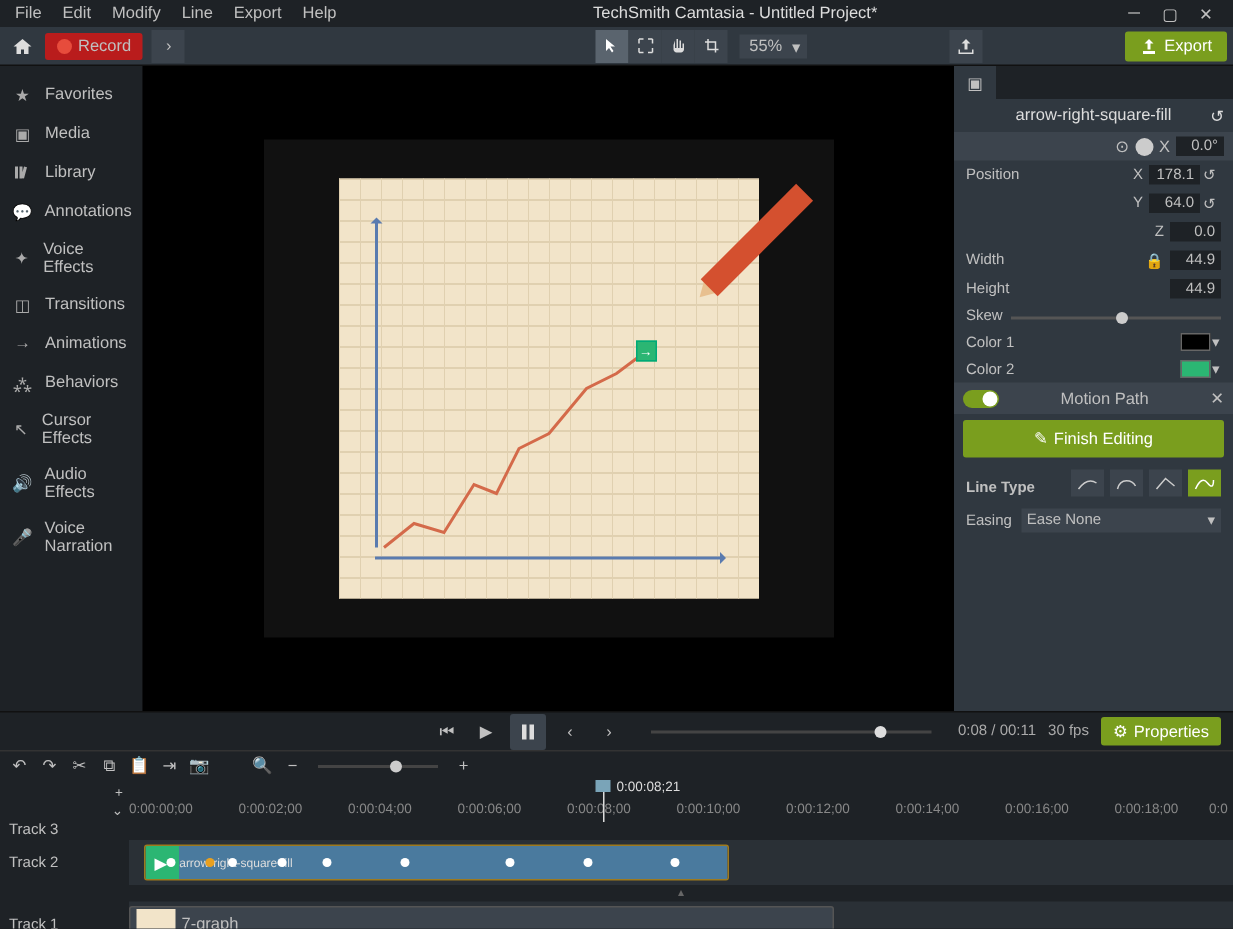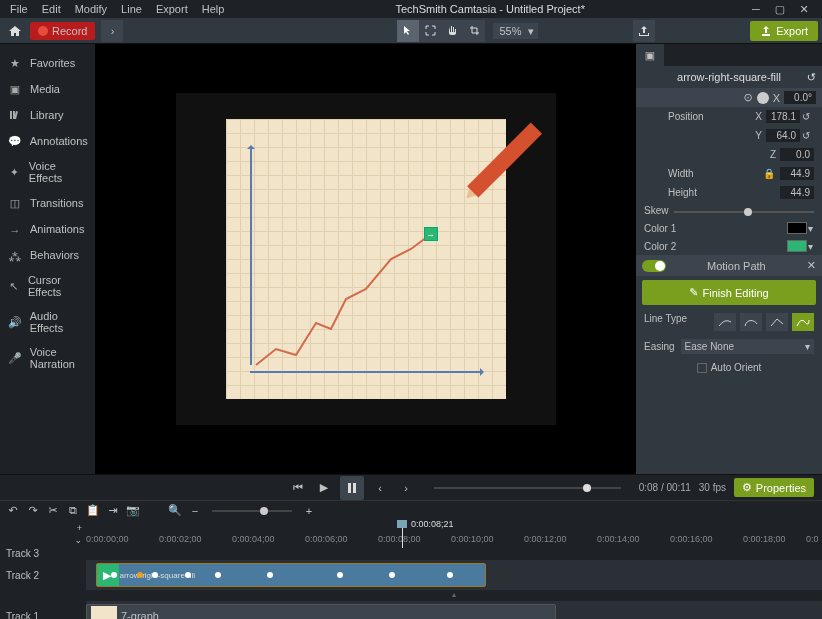--- a/index.html
+++ b/index.html
@@ -49,38 +49,38 @@
 
 .props { width: 186px; background: #303840; display: flex; flex-direction: column; overflow: hidden; }
 .props-tab { height: 22px; background: #1e2226; display: flex; }
 .props-tab-item { width: 28px; display: flex; align-items: center; justify-content: center; background: #303840; }
 .obj-header { display: flex; align-items: center; justify-content: center; padding: 5px; font-size: 11px; color: #ddd; position: relative; }
 .obj-header .reset { position: absolute; right: 6px; }
 .xform-bar { display: flex; align-items: center; justify-content: flex-end; gap: 4px; padding: 3px 6px; background: #3c444d; }
 .xform-bar .ball { width: 12px; height: 12px; border-radius: 50%; background: #ccc; }
 .xform-val { background: #1e2226; padding: 1px 4px; min-width: 32px; text-align: right; font-size: 10px; }
 .prop-row { display: flex; align-items: center; padding: 3px 8px; font-size: 10px; }
-.prop-row .label { flex: 1; margin-left: 24px; }
+.prop-row .label { flex: 1; }
 .prop-row .axis { width: 12px; text-align: right; margin-right: 4px; }
 .prop-row .val { background: #1e2226; padding: 1px 4px; min-width: 34px; text-align: right; }
 .prop-row .reset-sm { width: 12px; margin-left: 2px; }
 .slider-row { display: flex; align-items: center; padding: 3px 8px; gap: 6px; font-size: 10px; }
 .slider-row .track { flex: 1; height: 2px; background: #555; position: relative; }
 .slider-row .thumb { position: absolute; width: 8px; height: 8px; background: #ccc; border-radius: 50%; top: -3px; left: 50%; }
 .section-head { text-align: center; padding: 4px; font-size: 11px; color: #ddd; background: #2c333a; }
 .color-row { display: flex; align-items: center; padding: 3px 8px; font-size: 10px; }
 .color-row .label { flex: 1; }
 .color-swatch { width: 20px; height: 12px; border: 1px solid #666; }
 .color-dd { width: 6px; margin-left: 1px; }
 .motion-head { display: flex; align-items: center; padding: 4px 6px; background: #3c444d; }
 .toggle { width: 24px; height: 12px; background: #7a9e1e; border-radius: 6px; position: relative; }
 .toggle::after { content:''; position:absolute; width:10px; height:10px; background:#fff; border-radius:50%; top:1px; right:1px; }
 .motion-title { flex: 1; text-align: center; }
 .finish-btn { margin: 4px 6px; padding: 6px; background: #7a9e1e; color: #fff; text-align: center; display: flex; align-items: center; justify-content: center; gap: 4px; border-radius: 2px; }
-.linetype-row { display: flex; align-items: flex-start; gap: 4px; padding: 4px 8px; font-size: 10px; }
+.linetype-row { display: flex; align-items: flex-end; gap: 4px; padding: 4px 8px; font-size: 10px; font-weight: bold; }
 .lt-btn { width: 22px; height: 18px; background: #3c444d; display: flex; align-items: center; justify-content: center; }
 .lt-btn.active { background: #7a9e1e; }
 .easing-row { display: flex; align-items: center; gap: 6px; padding: 4px 8px; font-size: 10px; }
 .easing-sel { flex: 1; background: #3c444d; padding: 2px 4px; display: flex; justify-content: space-between; }
 .chk-row { display: flex; align-items: center; justify-content: center; gap: 4px; padding: 4px; font-size: 10px; }
 .chk { width: 10px; height: 10px; border: 1px solid #666; }
 
 
 .playback { display: flex; align-items: center; height: 26px; padding: 0 8px; gap: 8px; background: #1e2226; border-top: 1px solid #111; }
 .center-ctrl { display: flex; align-items: center; gap: 6px; margin-left: 280px; }
@@ -342,24 +342,20 @@
           </svg>
         </div>
     </div>
     <div class="easing-row">
       <span>Easing</span>
       <div class="easing-sel">
           <span>Ease None</span>
           <span>▾</span>
         </div>
     </div>
-    <div class="chk-row">
-        <div class="chk"></div>
-        <span>Auto Orient</span>
-      </div>
   </div>
 </div>
 
 <div class="playback">
   <div class="center-ctrl">
     <div class="pb-btn">⏮</div>
     <div class="pb-btn">▶</div>
     <div class="pause-btn">
         <svg width="10" height="12" viewBox="0 0 10 12">
           <rect fill="#ddd" x="1" y="1" width="3" height="10"></rect>

